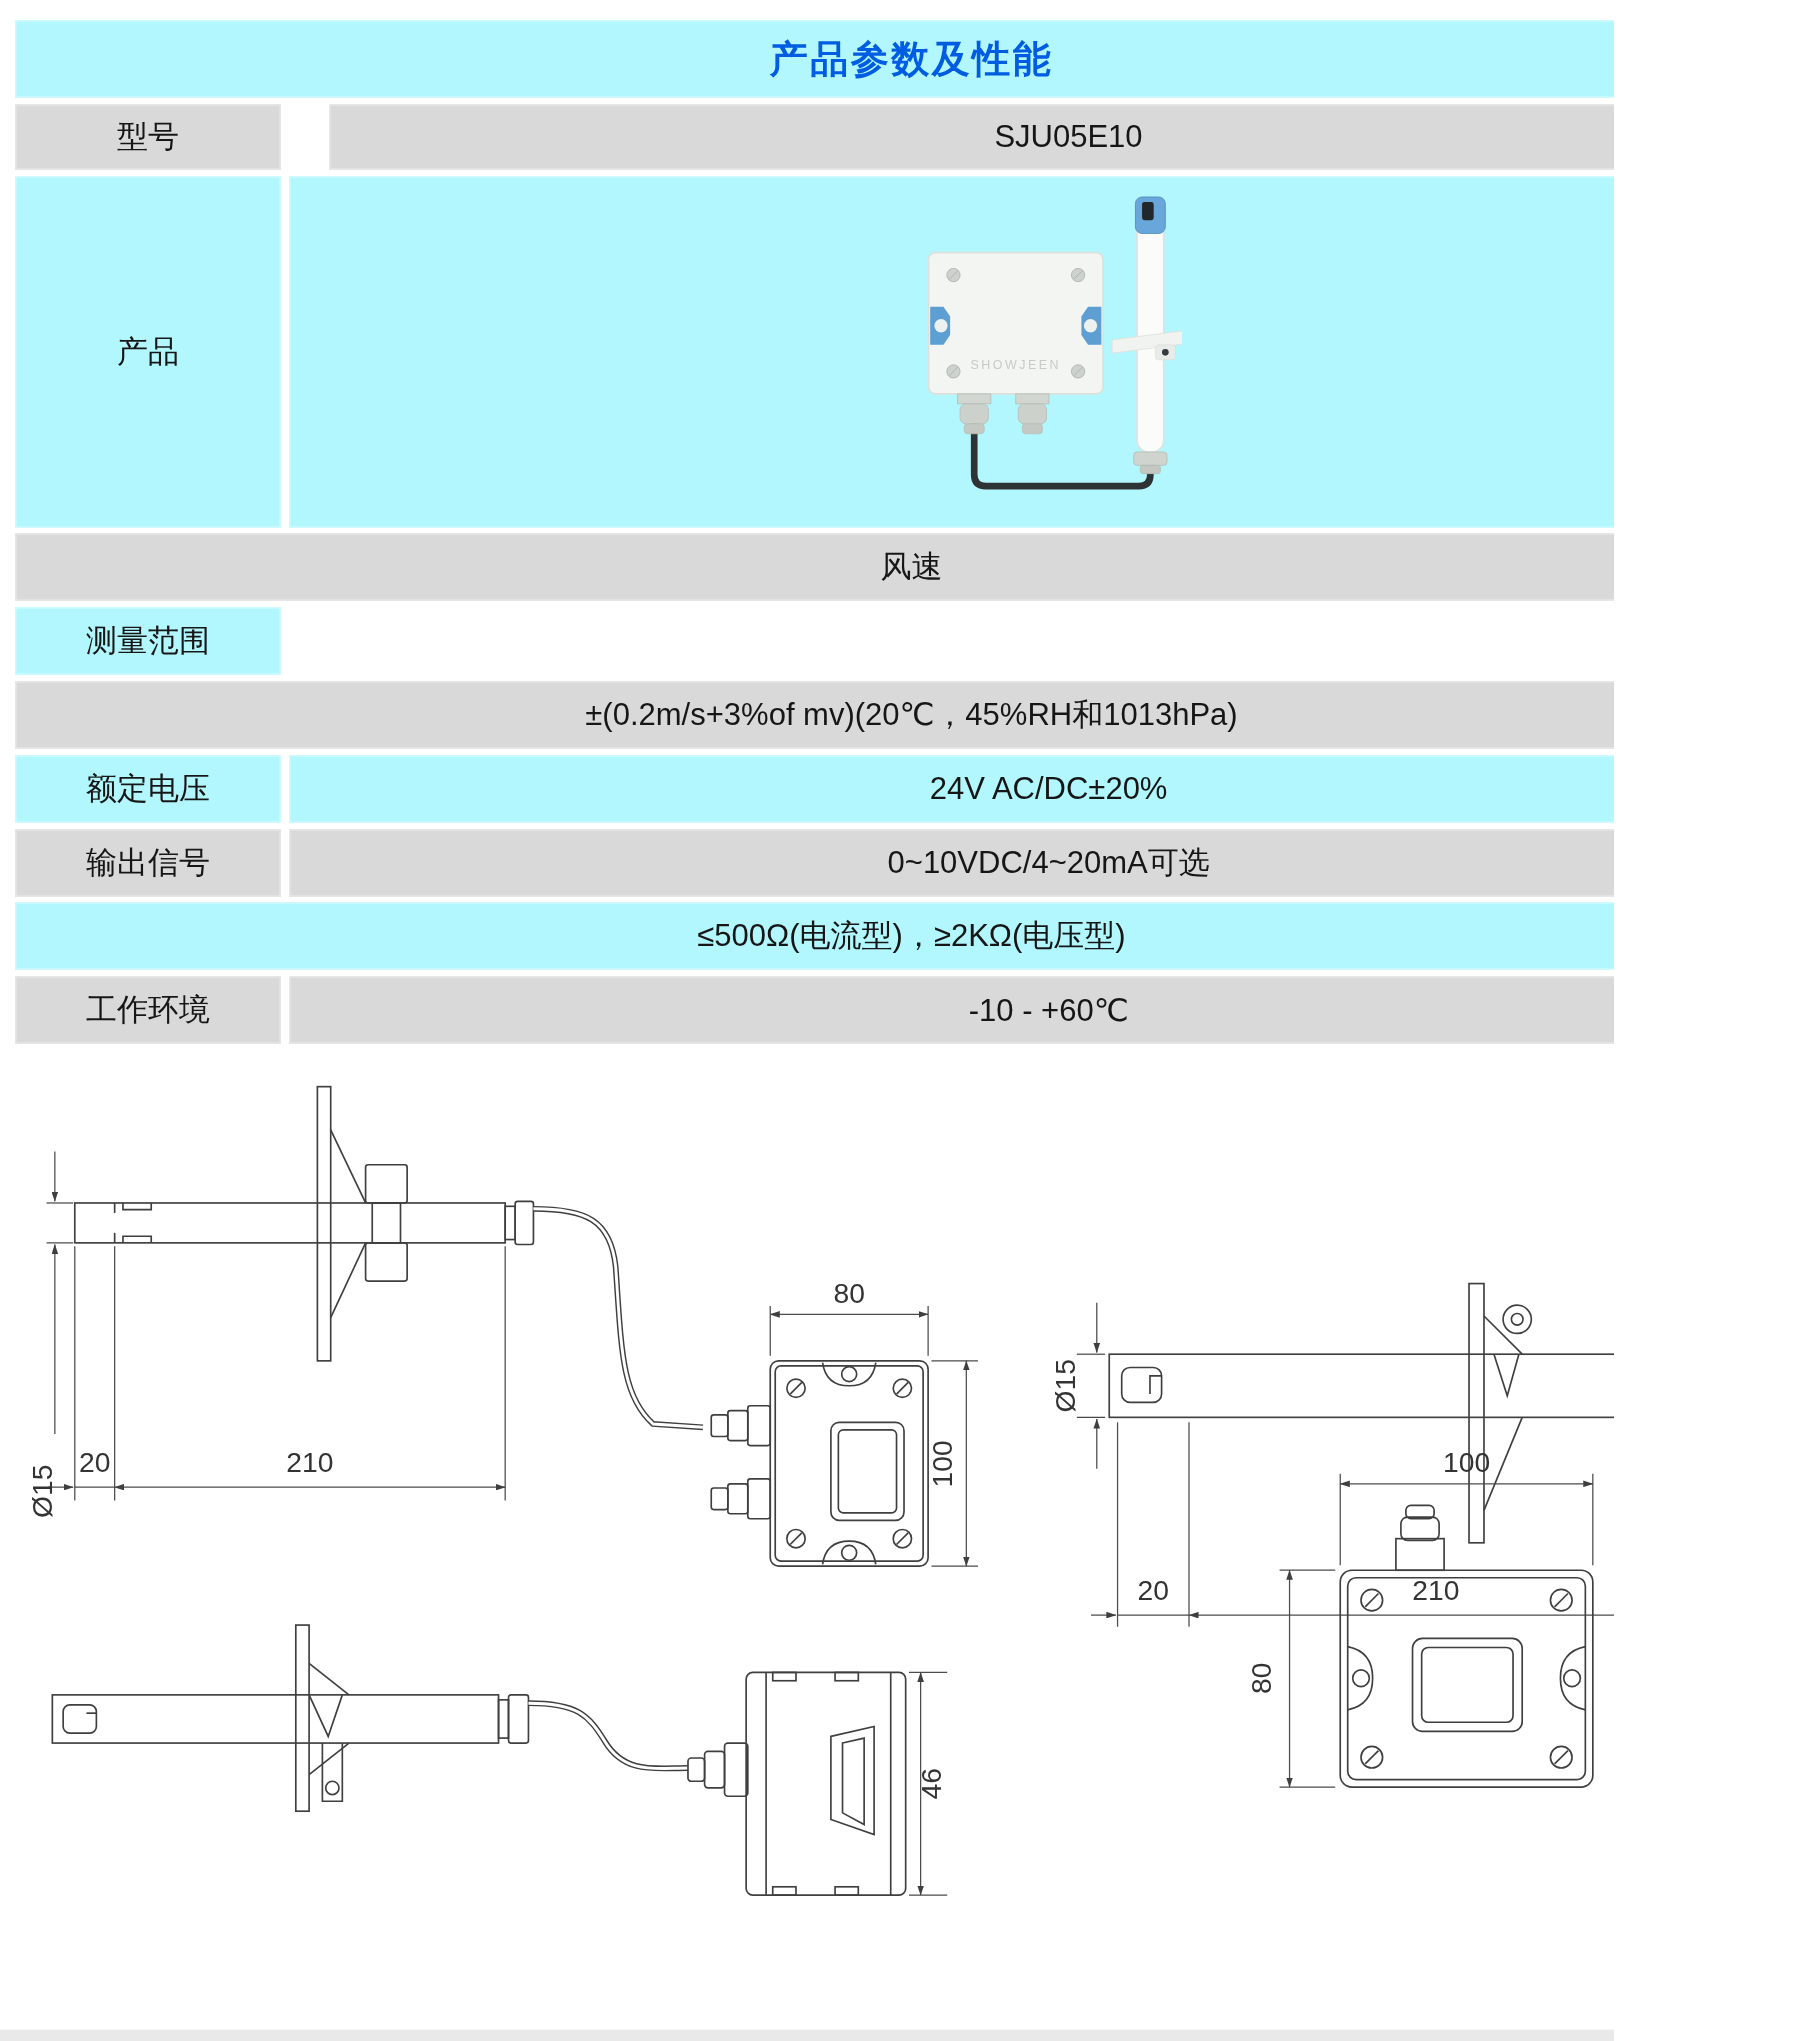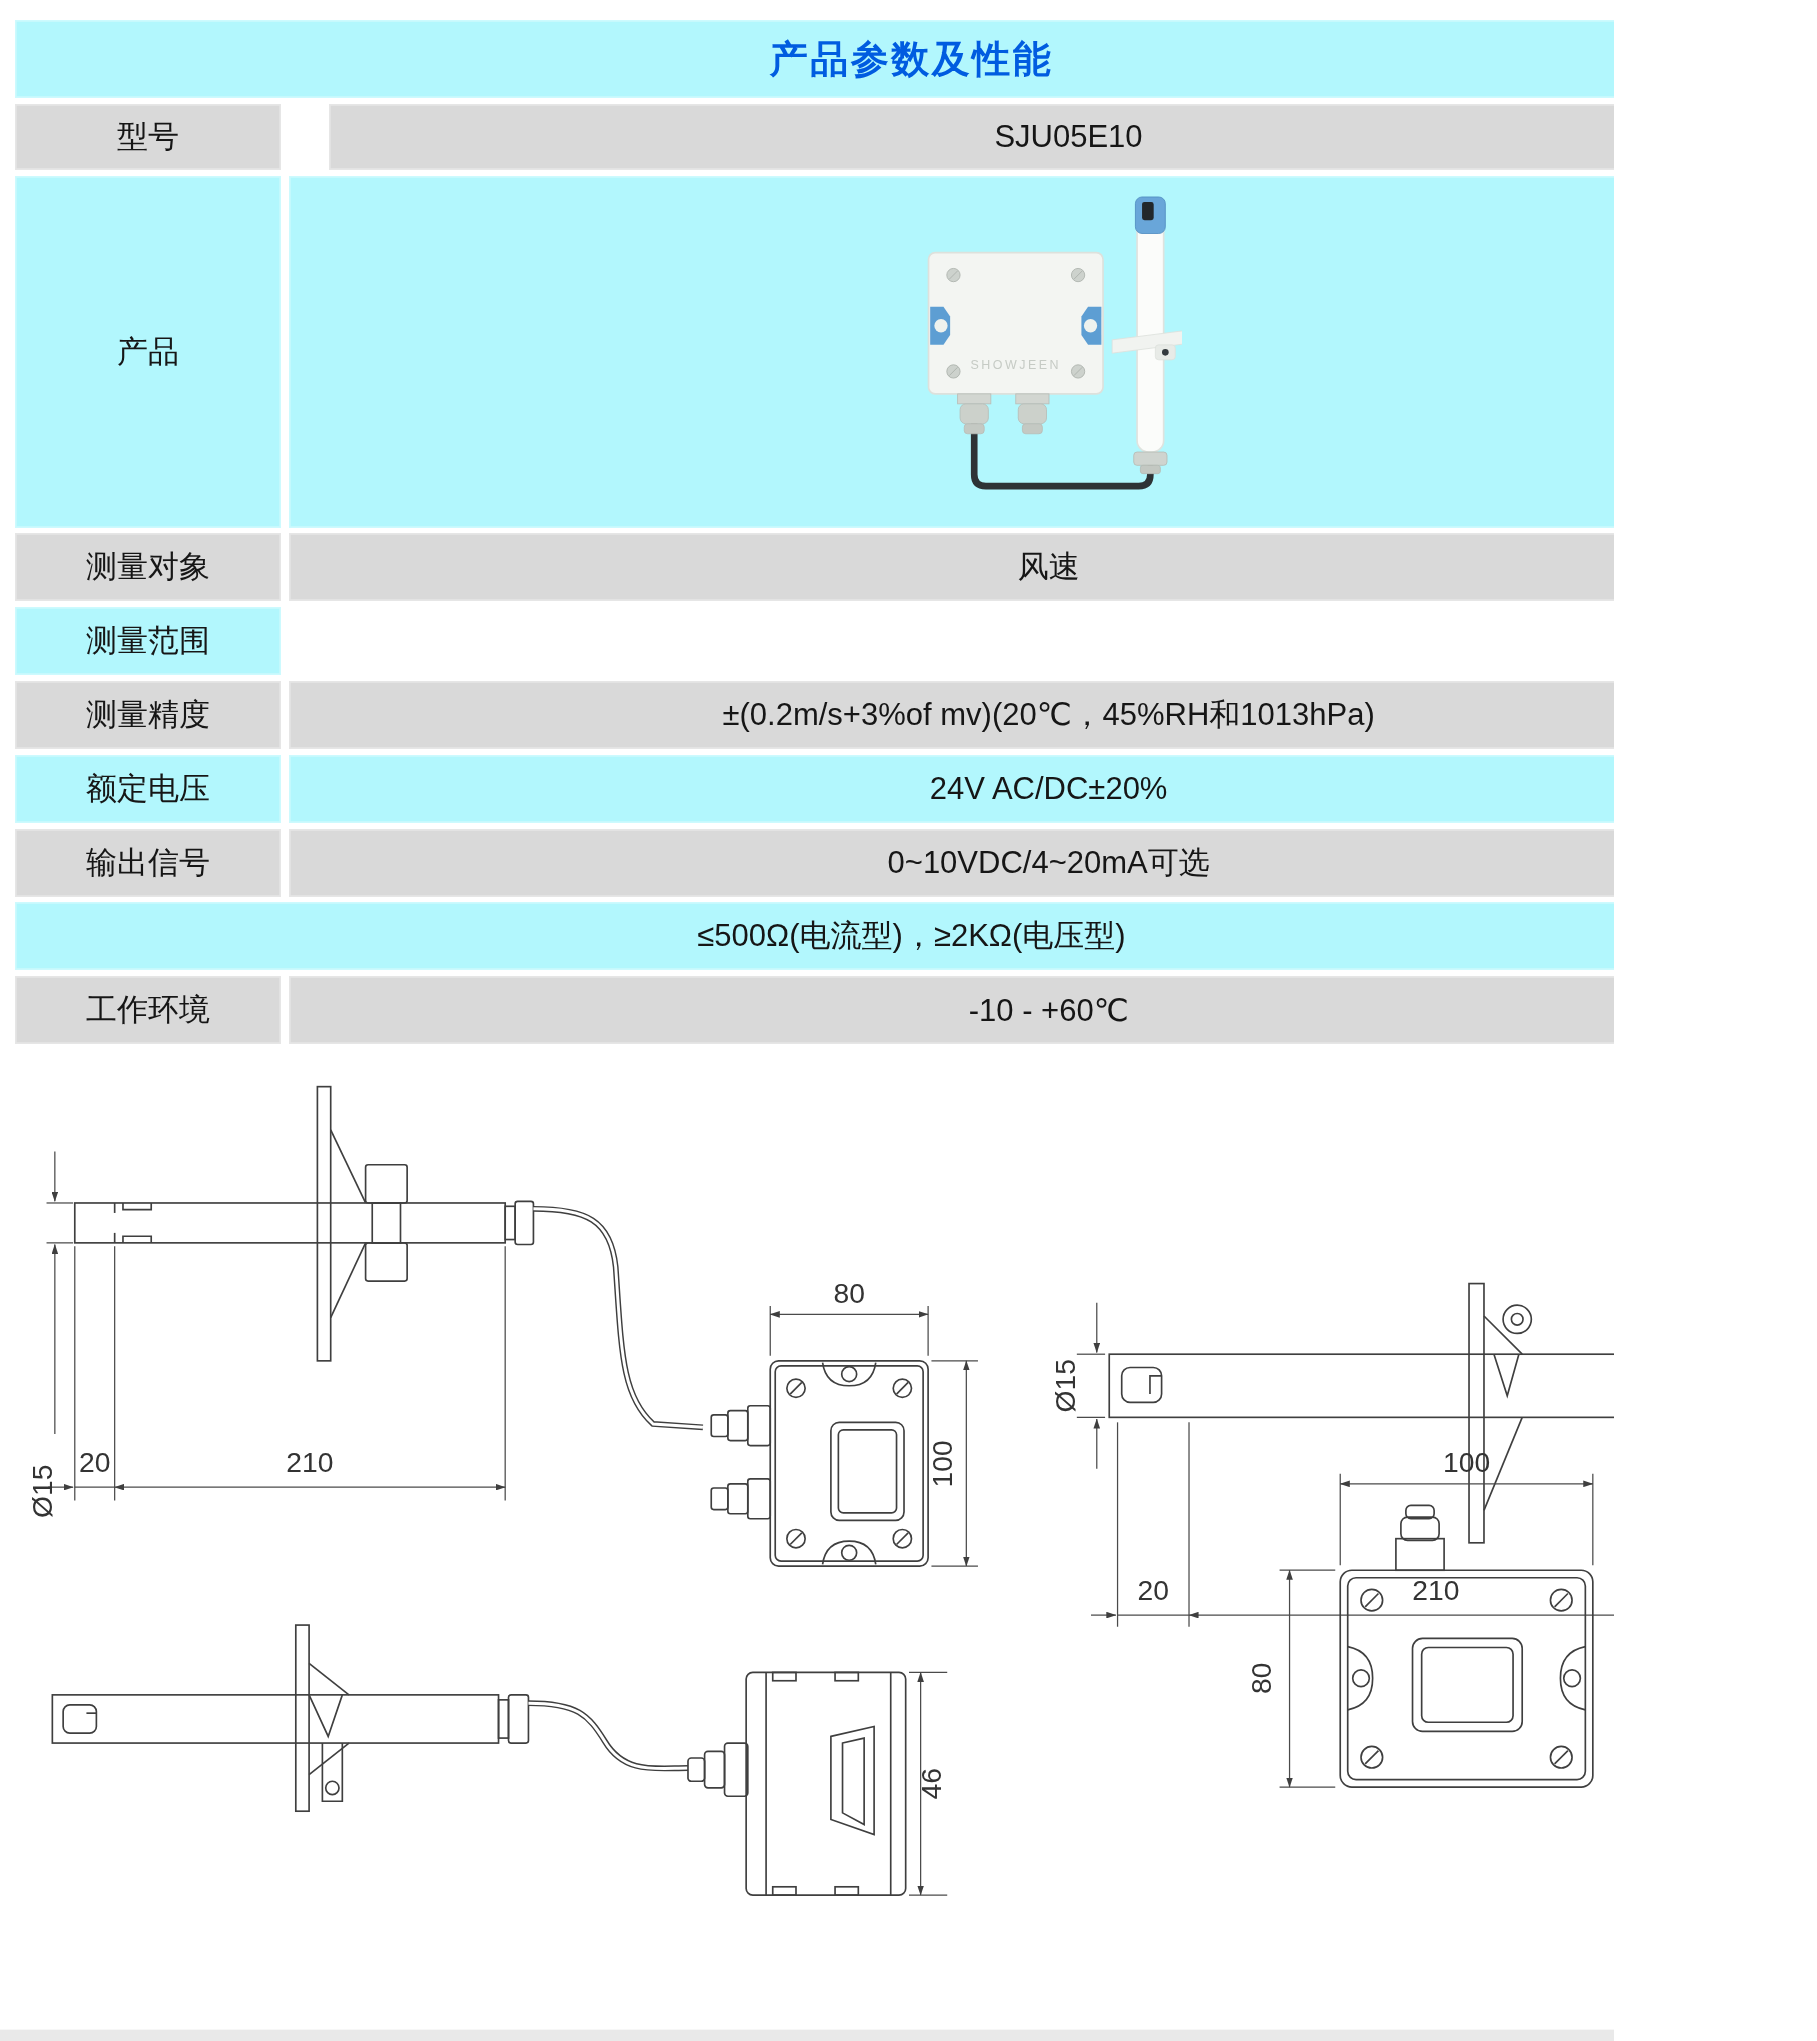--- a/index.html
+++ b/index.html
@@ -82,30 +82,28 @@
             <rect x="288" y="196" width="24" height="18" rx="4" fill="#e8ebe7" stroke="#dde1dc"></rect>
             <circle cx="300" cy="205" r="4" fill="#343a3e"></circle>
             <rect x="262" y="325" width="40" height="16" rx="4" fill="#cfd4cf" stroke="#b5bab4"></rect>
             <rect x="270" y="341" width="24" height="10" rx="3" fill="#c3c8c2" stroke="#b5bab4"></rect>
           </g>
         </svg>
       </div>
     </div>
 
     <div class="row h-std">
-      <div class="cell lab grey">测量对象</div>
       <div class="cell val grey">风速</div>
     </div>
 
     <div class="row h-std">
       <div class="cell lab cyan">测量范围</div>
     </div>
 
     <div class="row h-std">
-      <div class="cell lab grey">测量精度</div>
       <div class="cell val grey">±(0.2m/s+3%of mv)(20℃，45%RH和1013hPa)</div>
     </div>
 
     <div class="row h-std">
       <div class="cell lab cyan">额定电压</div>
       <div class="cell val cyan">24V AC/DC±20%</div>
     </div>
 
     <div class="row h-std">
       <div class="cell lab grey">输出信号</div>

